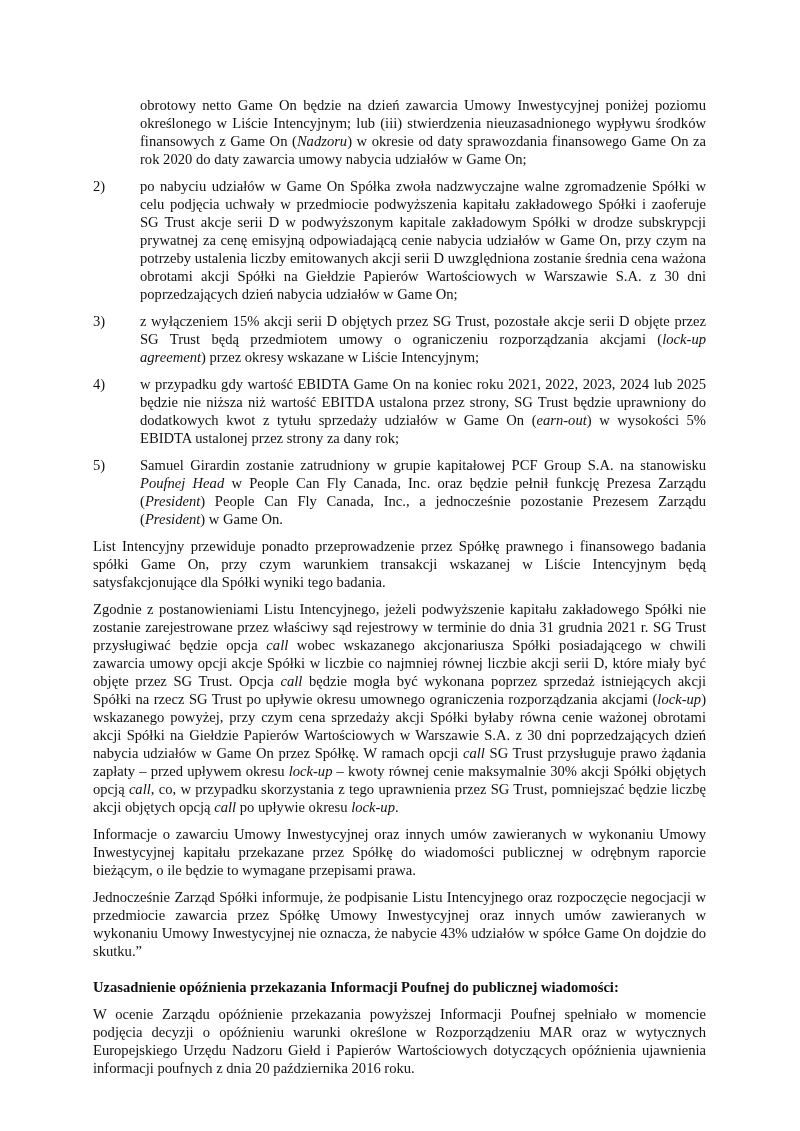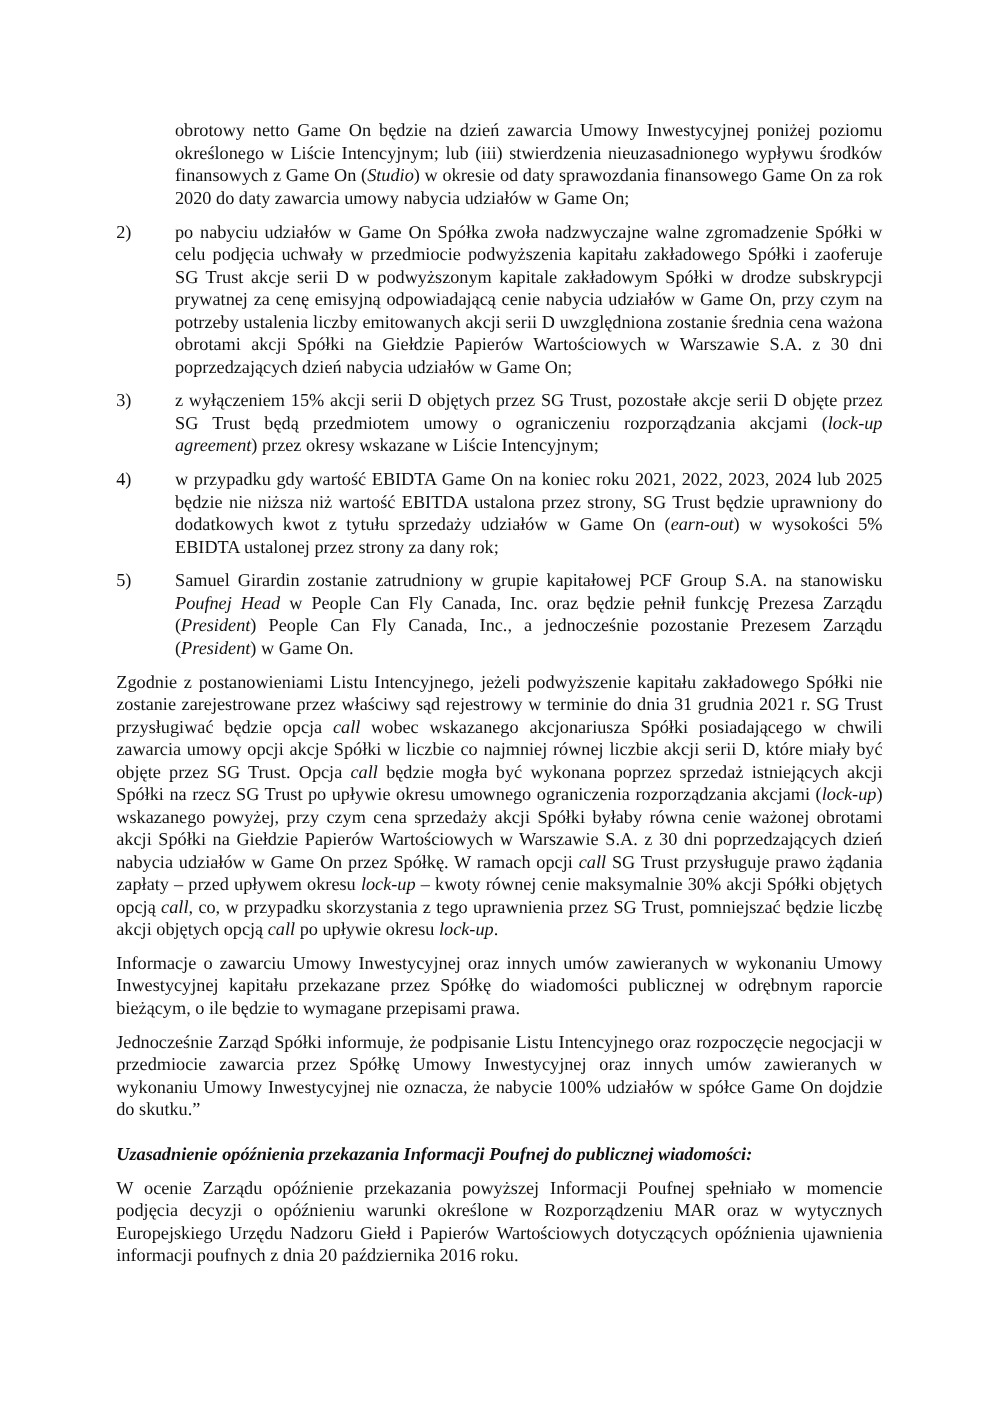--- a/index.html
+++ b/index.html
@@ -7,46 +7,47 @@
   .page {
     position: absolute; left: 93px; top: 96px; width: 613px;
     font-family: "Liberation Serif", serif; font-size: 14.6px; line-height: 18px;
     color: #111111;
   }
   .p { text-align: justify; margin: 0 0 9px 0; }
   .cont { margin-left: 47px; text-align: justify; margin-bottom: 9px; }
   .item { display: flex; margin-bottom: 9px; }
   .num { width: 47px; flex: 0 0 47px; }
   .txt { flex: 1; text-align: justify; }
-  .h { font-weight: bold; margin: 18px 0 9px 0; font-style: italic; }
+  .h { font-weight: bold; margin: 18px 0 9px 0; }
   i { font-style: italic; }
 </style>
 </head>
 <body>
 
 <div class="page">
-  <div class="cont" id="cont">obrotowy netto Game On będzie na dzień zawarcia Umowy Inwestycyjnej poniżej poziomu określonego w Liście Intencyjnym; lub (iii) stwierdzenia nieuzasadnionego wypływu środków finansowych z Game On (<i>Studio</i>) w okresie od daty sprawozdania finansowego Game On za rok 2020 do daty zawarcia umowy nabycia udziałów w Game On;</div>
+  <div class="cont" id="cont">obrotowy netto Game On będzie na dzień zawarcia Umowy Inwestycyjnej poniżej poziomu określonego w Liście Intencyjnym; lub (iii) stwierdzenia nieuzasadnionego wypływu środków finansowych z Game On (<i>Nadzoru</i>) w okresie od daty sprawozdania finansowego Game On za rok 2020 do daty zawarcia umowy nabycia udziałów w Game On;</div>
   <div id="items">
       <div class="item">
         <div class="num">2)</div>
         <div class="txt">po nabyciu udziałów w Game On Spółka zwoła nadzwyczajne walne zgromadzenie Spółki w celu podjęcia uchwały w przedmiocie podwyższenia kapitału zakładowego Spółki i zaoferuje SG Trust akcje serii D w podwyższonym kapitale zakładowym Spółki w drodze subskrypcji prywatnej za cenę emisyjną odpowiadającą cenie nabycia udziałów w Game On, przy czym na potrzeby ustalenia liczby emitowanych akcji serii D uwzględniona zostanie średnia cena ważona obrotami akcji Spółki na Giełdzie Papierów Wartościowych w Warszawie S.A. z 30 dni poprzedzających dzień nabycia udziałów w Game On;</div>
       </div>
       <div class="item">
         <div class="num">3)</div>
         <div class="txt">z wyłączeniem 15% akcji serii D objętych przez SG Trust, pozostałe akcje serii D objęte przez SG Trust będą przedmiotem umowy o ograniczeniu rozporządzania akcjami (<i>lock-up agreement</i>) przez okresy wskazane w Liście Intencyjnym;</div>
       </div>
       <div class="item">
         <div class="num">4)</div>
         <div class="txt">w przypadku gdy wartość EBIDTA Game On na koniec roku 2021, 2022, 2023, 2024 lub 2025 będzie nie niższa niż wartość EBITDA ustalona przez strony, SG Trust będzie uprawniony do dodatkowych kwot z tytułu sprzedaży udziałów w Game On (<i>earn-out</i>) w wysokości 5% EBIDTA ustalonej przez strony za dany rok;</div>
       </div>
       <div class="item">
         <div class="num">5)</div>
         <div class="txt">Samuel Girardin zostanie zatrudniony w grupie kapitałowej PCF Group S.A. na stanowisku <i>Poufnej Head</i> w People Can Fly Canada, Inc. oraz będzie pełnił funkcję Prezesa Zarządu (<i>President</i>) People Can Fly Canada, Inc., a jednocześnie pozostanie Prezesem Zarządu (<i>President</i>) w Game On.</div>
       </div>
     </div>
   <div id="paras">
+      <div class="p">List Intencyjny przewiduje ponadto przeprowadzenie przez Spółkę prawnego i finansowego badania spółki Game On, przy czym warunkiem transakcji wskazanej w Liście Intencyjnym będą satysfakcjonujące dla Spółki wyniki tego badania.</div>
       <div class="p">Zgodnie z postanowieniami Listu Intencyjnego, jeżeli podwyższenie kapitału zakładowego Spółki nie zostanie zarejestrowane przez właściwy sąd rejestrowy w terminie do dnia 31 grudnia 2021 r. SG Trust przysługiwać będzie opcja <i>call</i> wobec wskazanego akcjonariusza Spółki posiadającego w chwili zawarcia umowy opcji akcje Spółki w liczbie co najmniej równej liczbie akcji serii D, które miały być objęte przez SG Trust. Opcja <i>call</i> będzie mogła być wykonana poprzez sprzedaż istniejących akcji Spółki na rzecz SG Trust po upływie okresu umownego ograniczenia rozporządzania akcjami (<i>lock-up</i>) wskazanego powyżej, przy czym cena sprzedaży akcji Spółki byłaby równa cenie ważonej obrotami akcji Spółki na Giełdzie Papierów Wartościowych w Warszawie S.A. z 30 dni poprzedzających dzień nabycia udziałów w Game On przez Spółkę. W ramach opcji <i>call</i> SG Trust przysługuje prawo żądania zapłaty – przed upływem okresu <i>lock-up</i> – kwoty równej cenie maksymalnie 30% akcji Spółki objętych opcją <i>call</i>, co, w przypadku skorzystania z tego uprawnienia przez SG Trust, pomniejszać będzie liczbę akcji objętych opcją <i>call</i> po upływie okresu <i>lock-up</i>.</div>
       <div class="p">Informacje o zawarciu Umowy Inwestycyjnej oraz innych umów zawieranych w wykonaniu Umowy Inwestycyjnej kapitału przekazane przez Spółkę do wiadomości publicznej w odrębnym raporcie bieżącym, o ile będzie to wymagane przepisami prawa.</div>
-      <div class="p">Jednocześnie Zarząd Spółki informuje, że podpisanie Listu Intencyjnego oraz rozpoczęcie negocjacji w przedmiocie zawarcia przez Spółkę Umowy Inwestycyjnej oraz innych umów zawieranych w wykonaniu Umowy Inwestycyjnej nie oznacza, że nabycie 100% udziałów w spółce Game On dojdzie do skutku.”</div>
+      <div class="p">Jednocześnie Zarząd Spółki informuje, że podpisanie Listu Intencyjnego oraz rozpoczęcie negocjacji w przedmiocie zawarcia przez Spółkę Umowy Inwestycyjnej oraz innych umów zawieranych w wykonaniu Umowy Inwestycyjnej nie oznacza, że nabycie 43% udziałów w spółce Game On dojdzie do skutku.”</div>
     </div>
   <div class="h">Uzasadnienie opóźnienia przekazania Informacji Poufnej do publicznej wiadomości:</div>
   <div class="p">W ocenie Zarządu opóźnienie przekazania powyższej Informacji Poufnej spełniało w momencie podjęcia decyzji o opóźnieniu warunki określone w Rozporządzeniu MAR oraz w wytycznych Europejskiego Urzędu Nadzoru Giełd i Papierów Wartościowych dotyczących opóźnienia ujawnienia informacji poufnych z dnia 20 października 2016 roku.</div>
 </div>
 
 </body></html>

